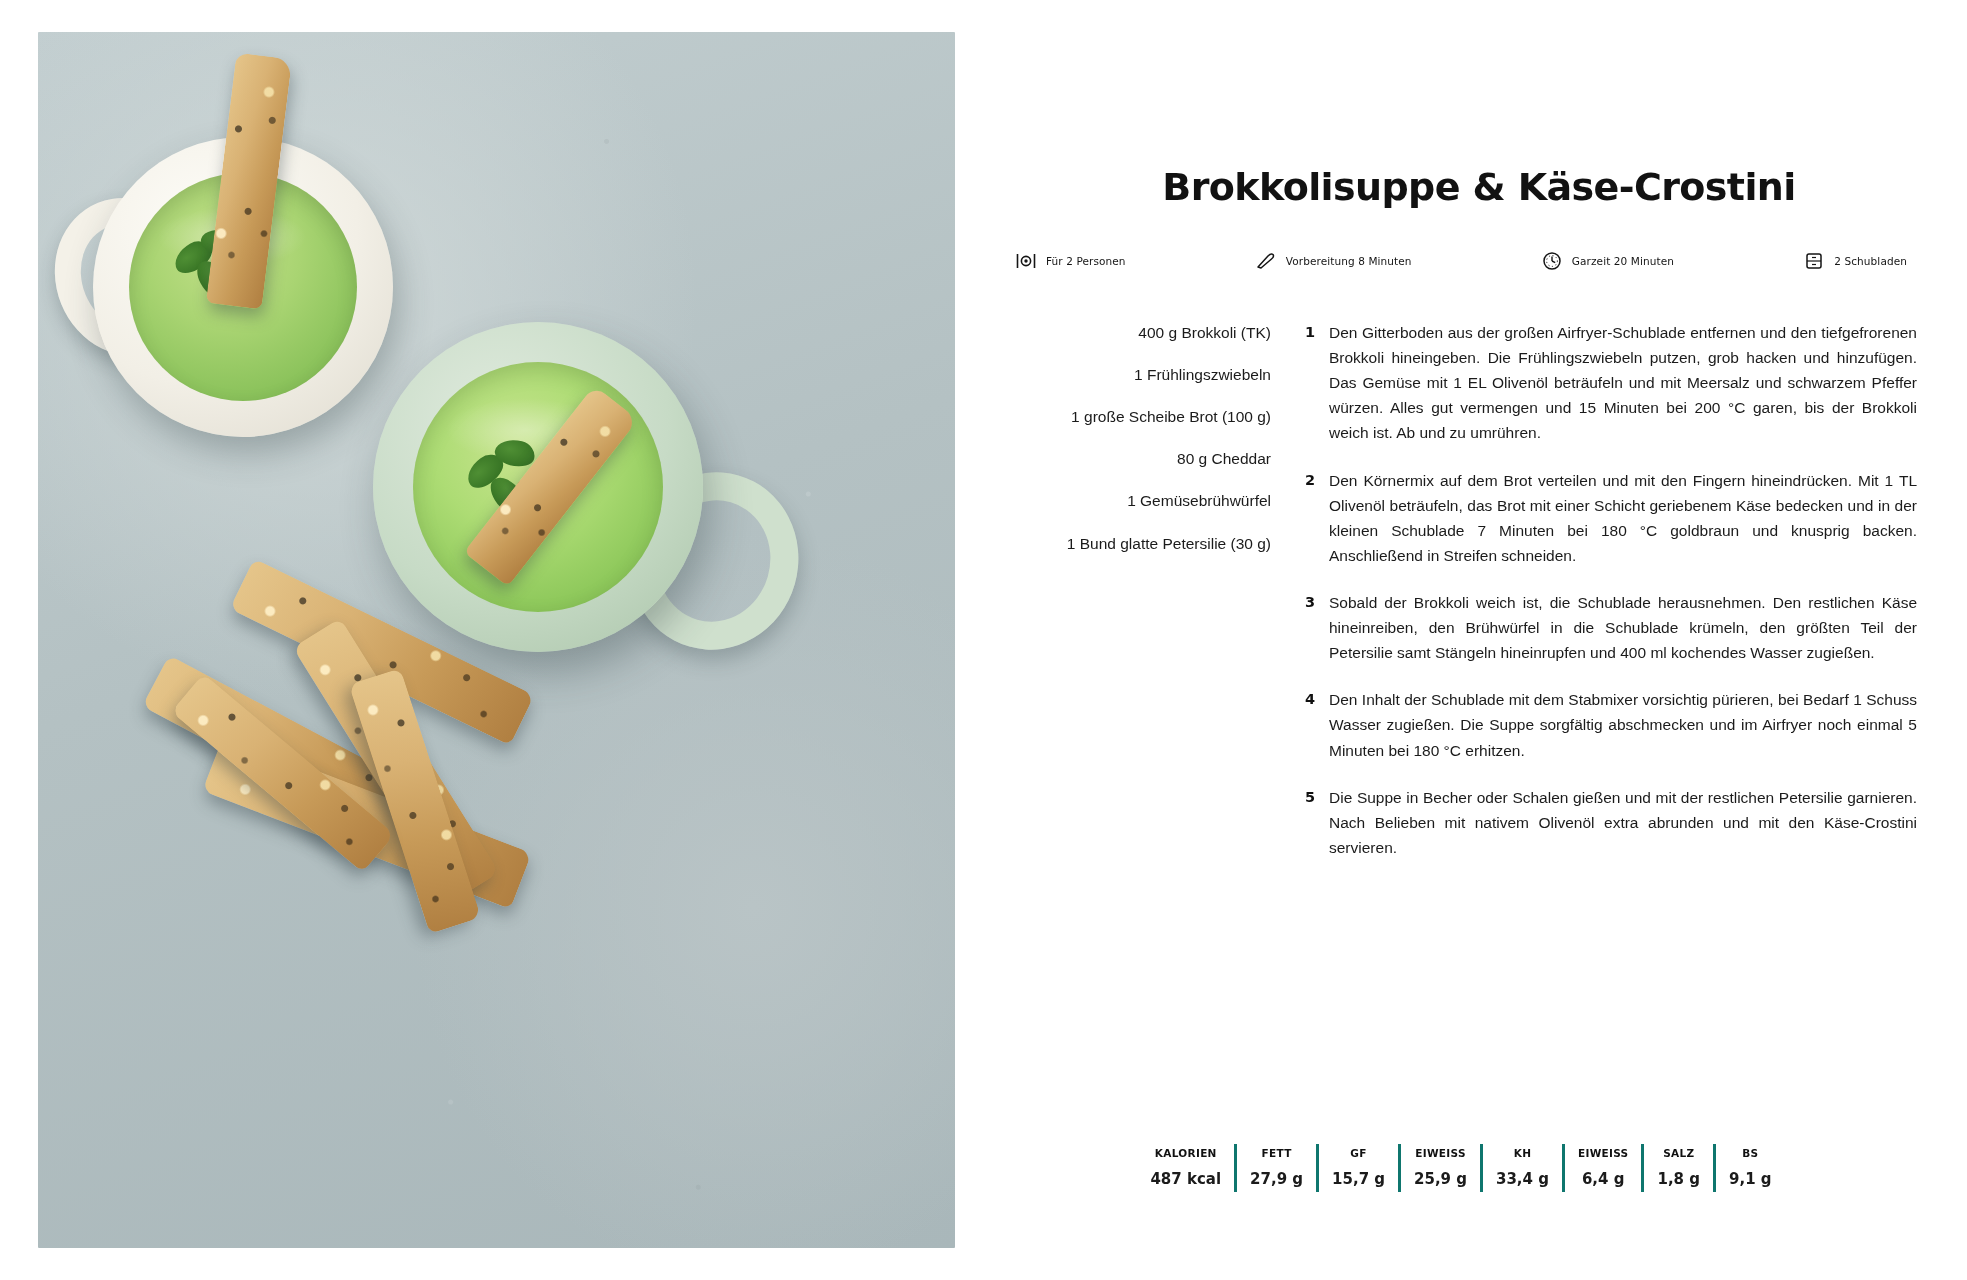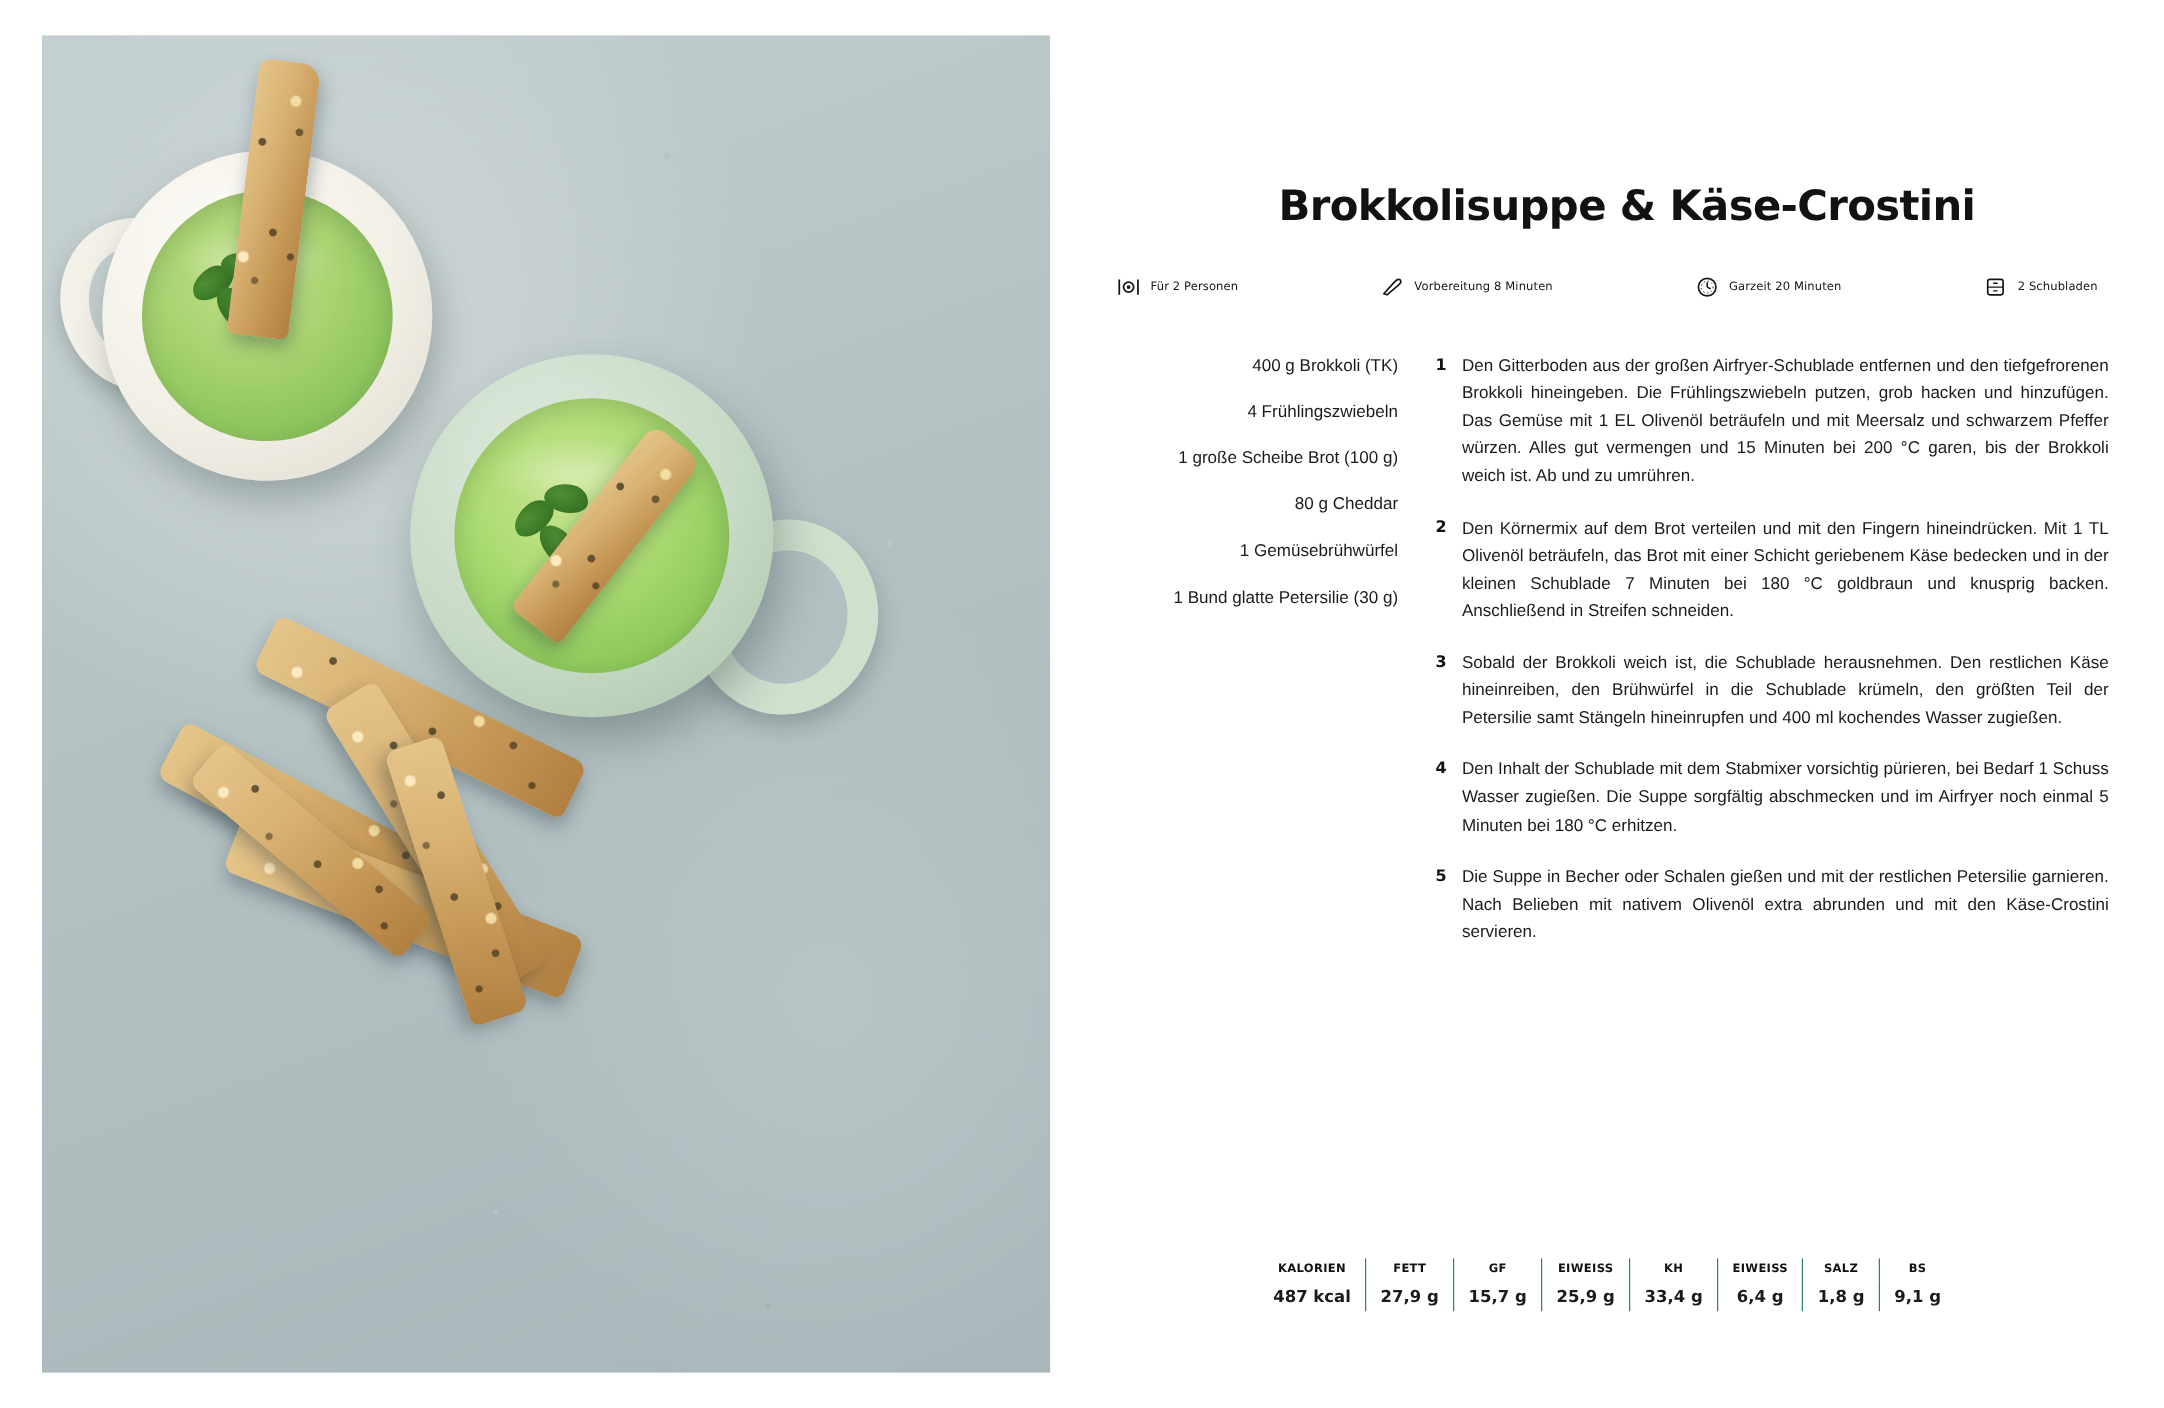--- a/index.html
+++ b/index.html
@@ -271,21 +271,21 @@
     left: 0; right: 0;
     bottom: 88px;
     display: flex;
     justify-content: center;
   }
   .nutrition table {
     border-collapse: collapse;
     font-family: "DejaVu Sans", sans-serif;
   }
   .nutrition th, .nutrition td {
-    border-left: 1px solid #0f766e;
+    border-left: 3px solid #0f766e;
     padding: 3px 13px 4px 13px;
     text-align: center;
     white-space: nowrap;
   }
   .nutrition th:first-child, .nutrition td:first-child {
     border-left: none;
   }
   .nutrition th {
     font-size: 10.5px;
     font-weight: 700;
@@ -402,21 +402,21 @@
         </span>
         <span>2 Schubladen</span>
       </div>
 
     </div>
 
     <div class="content">
 
       <div class="ingredients">
         <div class="ing">400 g Brokkoli (TK)</div>
-        <div class="ing">4 Frühlingszwiebeln</div>
+        <div class="ing">1 Frühlingszwiebeln</div>
         <div class="ing">1 große Scheibe Brot (100 g)</div>
         <div class="ing">80 g Cheddar</div>
         <div class="ing">1 Gemüsebrühwürfel</div>
         <div class="ing">1 Bund glatte Petersilie (30 g)</div>
       </div>
 
       <div class="steps">
         <div class="step">
           <span class="step-num">1</span>
           <span class="step-text">Den Gitterboden aus der großen Airfryer-Schublade entfernen und den tiefgefrorenen Brokkoli hineingeben. Die Frühlingszwiebeln putzen, grob hacken und hinzufügen. Das Gemüse mit 1 EL Olivenöl beträufeln und mit Meersalz und schwarzem Pfeffer würzen. Alles gut vermengen und 15 Minuten bei 200 °C garen, bis der Brokkoli weich ist. Ab und zu umrühren.</span>

